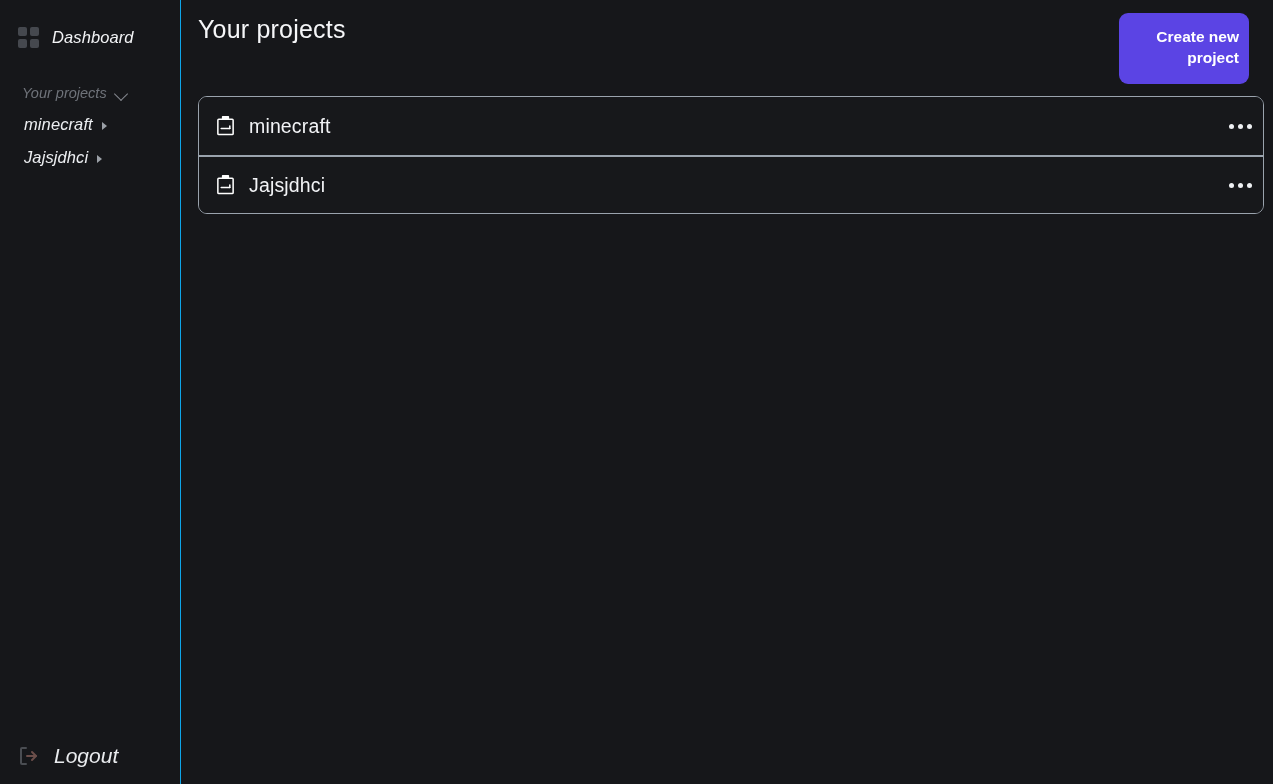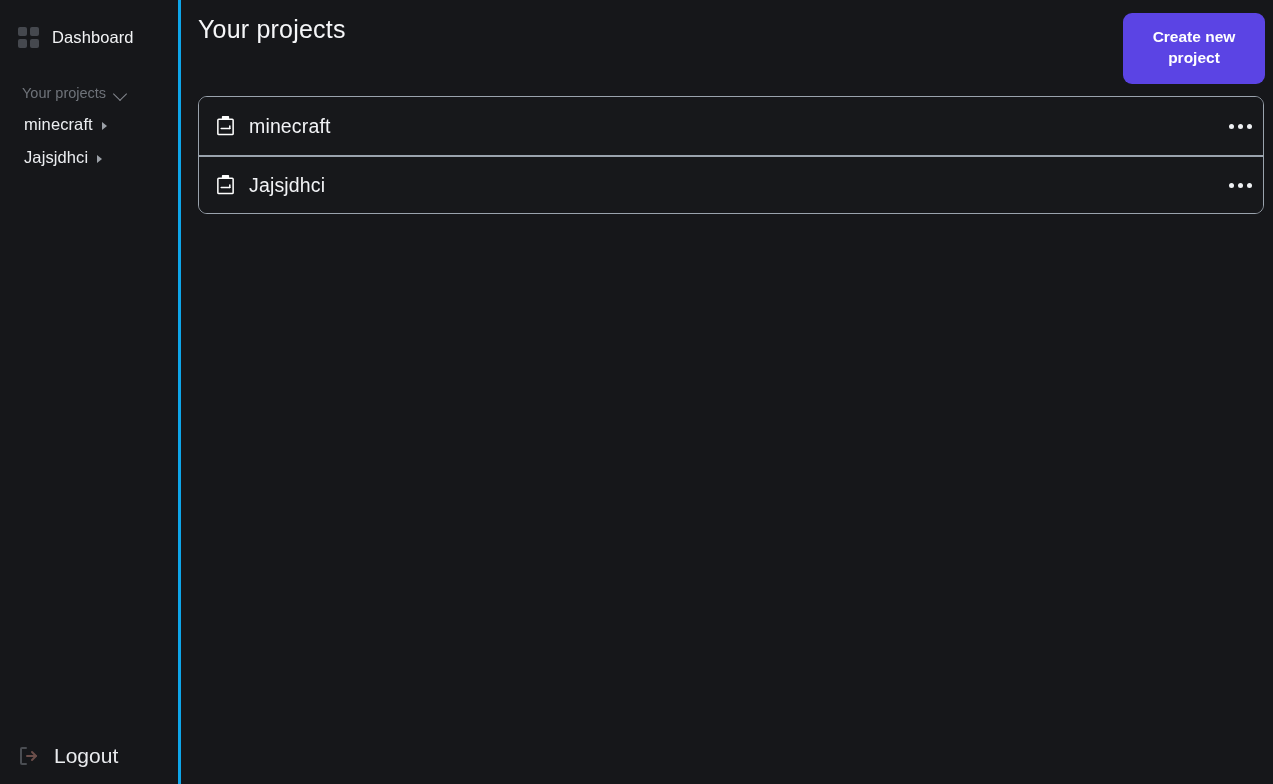--- a/index.html
+++ b/index.html
@@ -16,24 +16,25 @@
     width: 1273px;
     height: 784px;
   }
 
   
   #sidebar {
     width: 181px;
     min-width: 181px;
     height: 784px;
     background: #16171a;
-    border-right: 3px solid #0ea5e9;
+    border-right: 1px solid #0ea5e9;
     display: flex;
     flex-direction: column;
     position: relative;
+    font-style: italic;
   }
   .brand {
     display: flex;
     align-items: center;
     gap: 12px;
     padding: 21px 0 0 18px;
     height: 54px;
     cursor: pointer;
   }
   .grid-icon {
@@ -155,28 +156,28 @@
     font-weight: 400;
     letter-spacing: .2px;
     padding-top: 2px;
   }
   .create-btn {
     background: #5b44e4;
     color: #ffffff;
     font-size: 15.5px;
     font-weight: 700;
     line-height: 1.35;
-    text-align: center;
+    text-align: right;
     border: none;
     border-radius: 9px;
-    width: 142px;
+    width: 130px;
     padding: 14px 10px 15px;
     cursor: pointer;
     font-family: "Liberation Sans", sans-serif;
-    margin-right: 0px;
+    margin-right: 16px;
   }
 
   .projects-card {
     margin: 6px 9px 0 17px;
     border: 1px solid #9aa3ad;
     border-radius: 9px;
     overflow: hidden;
     background: #17181b;
   }
   .project-row {

